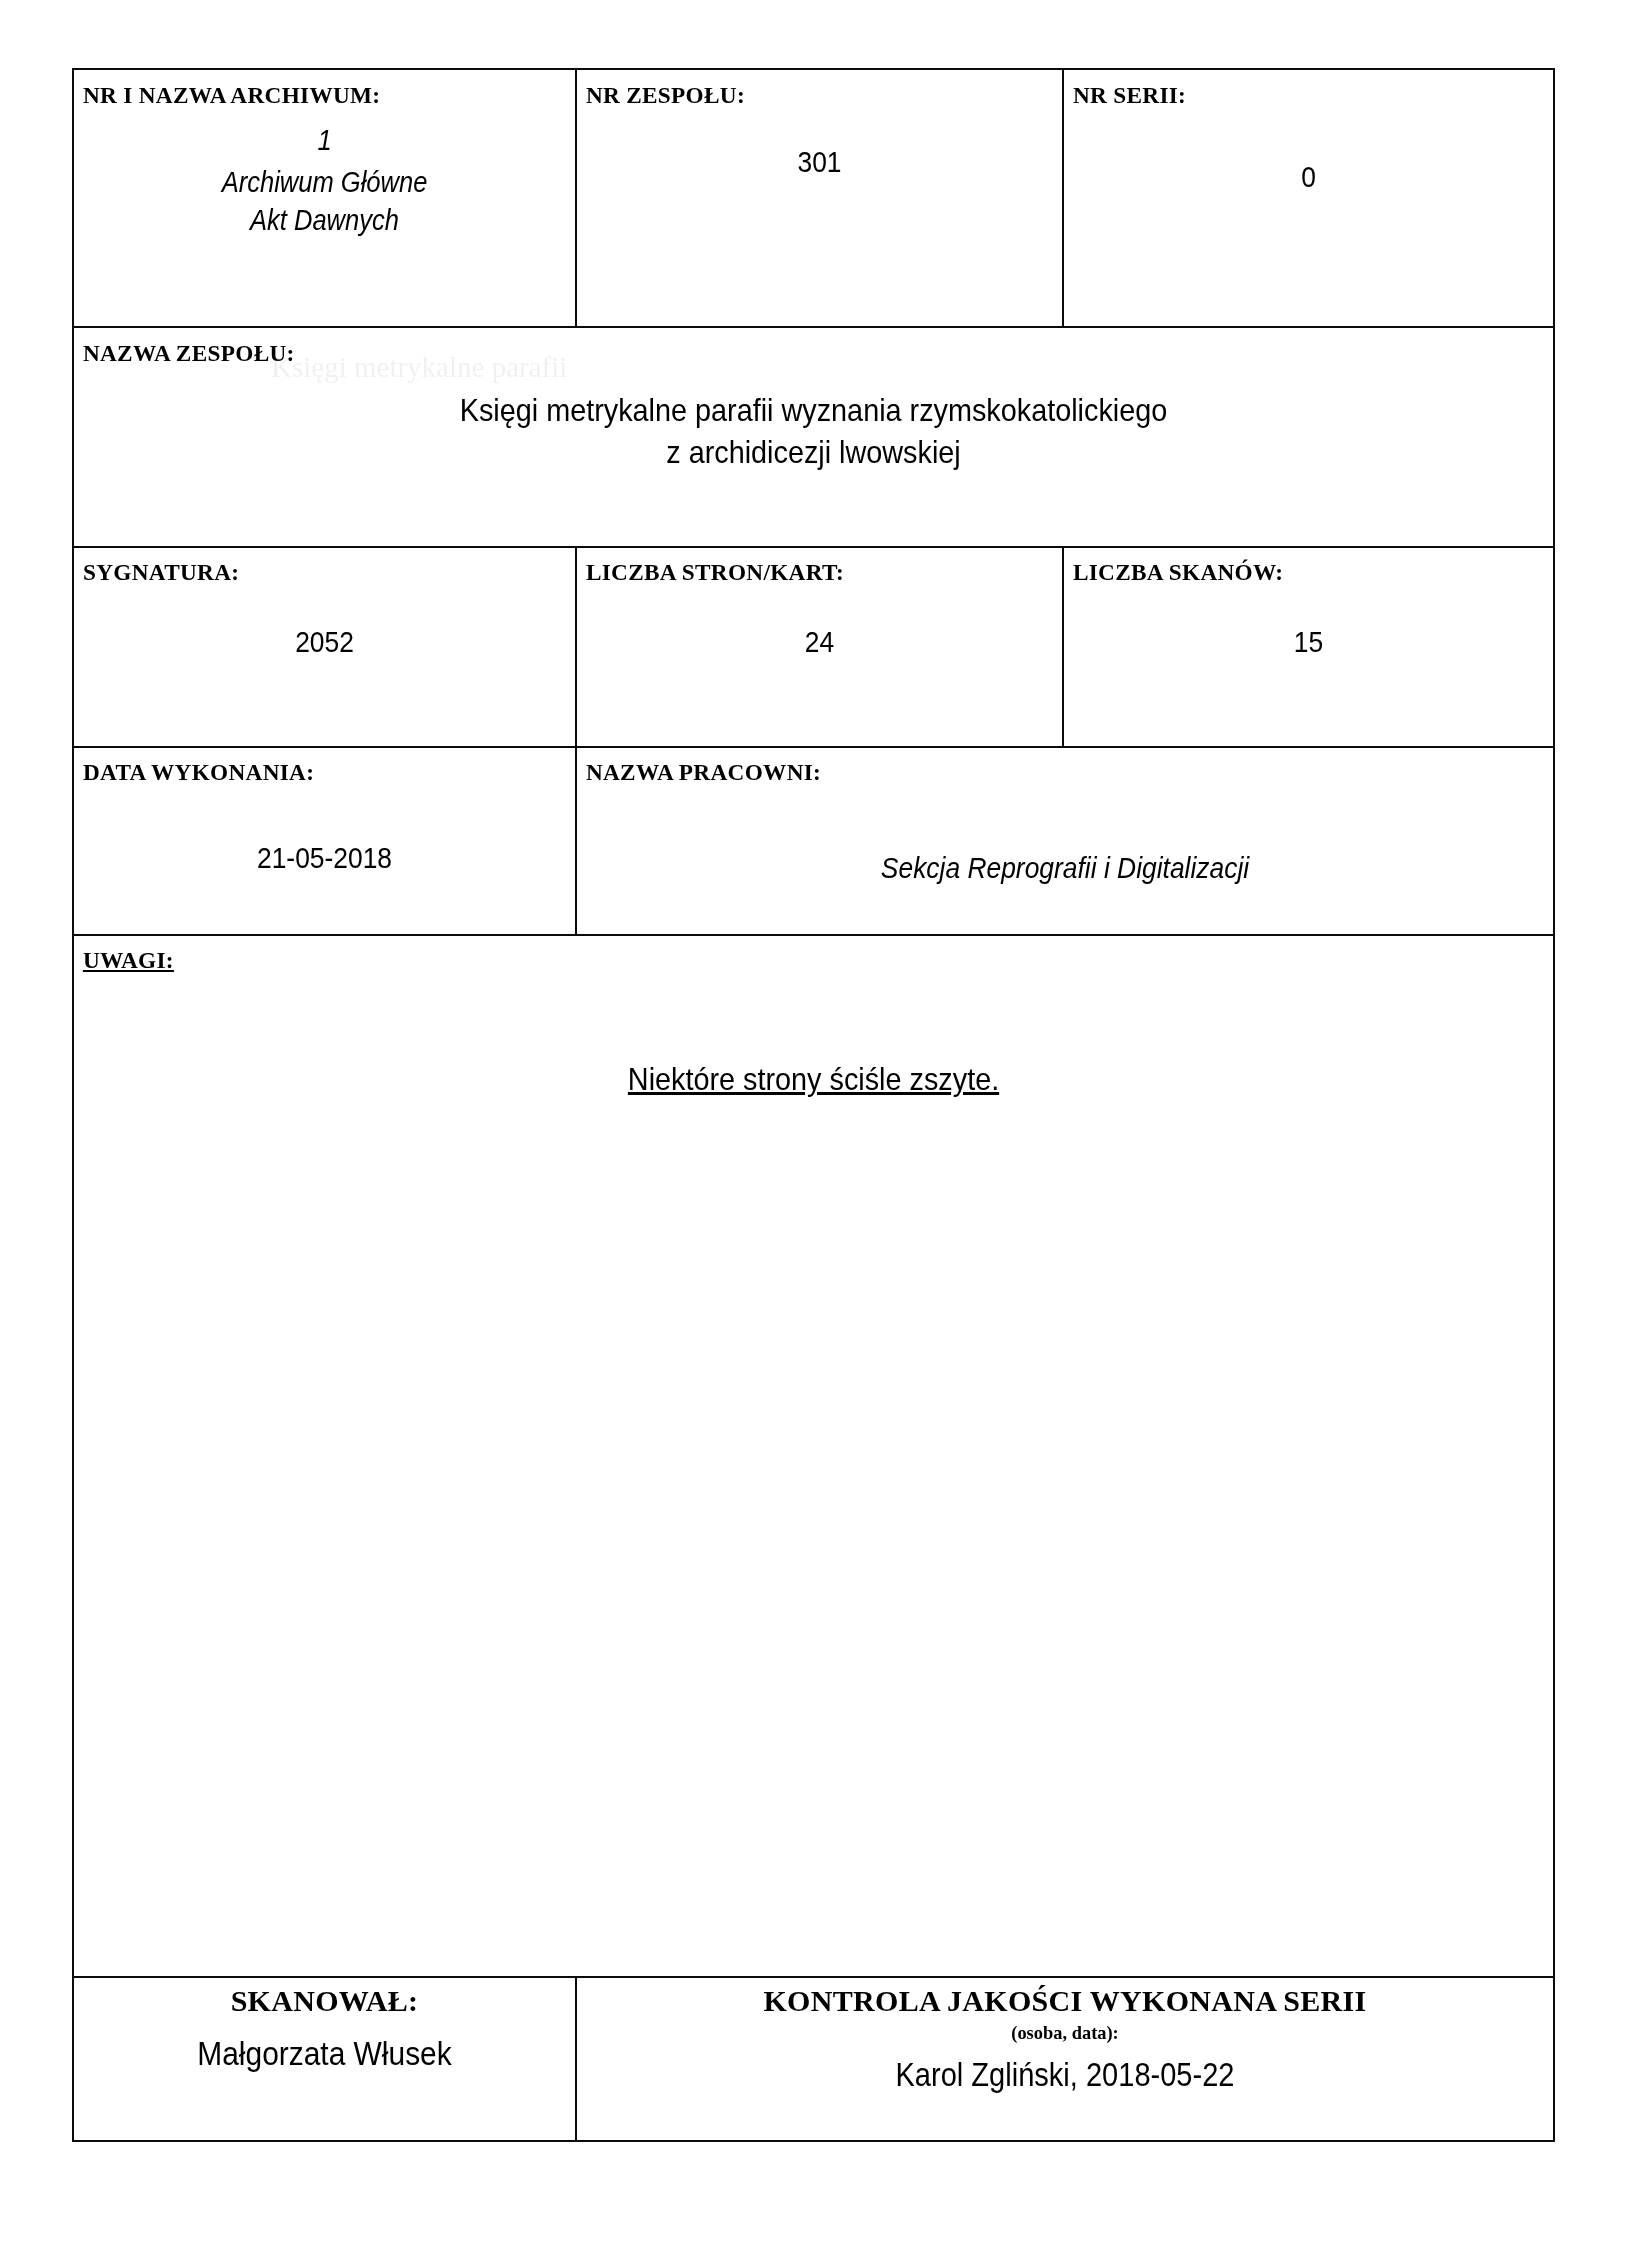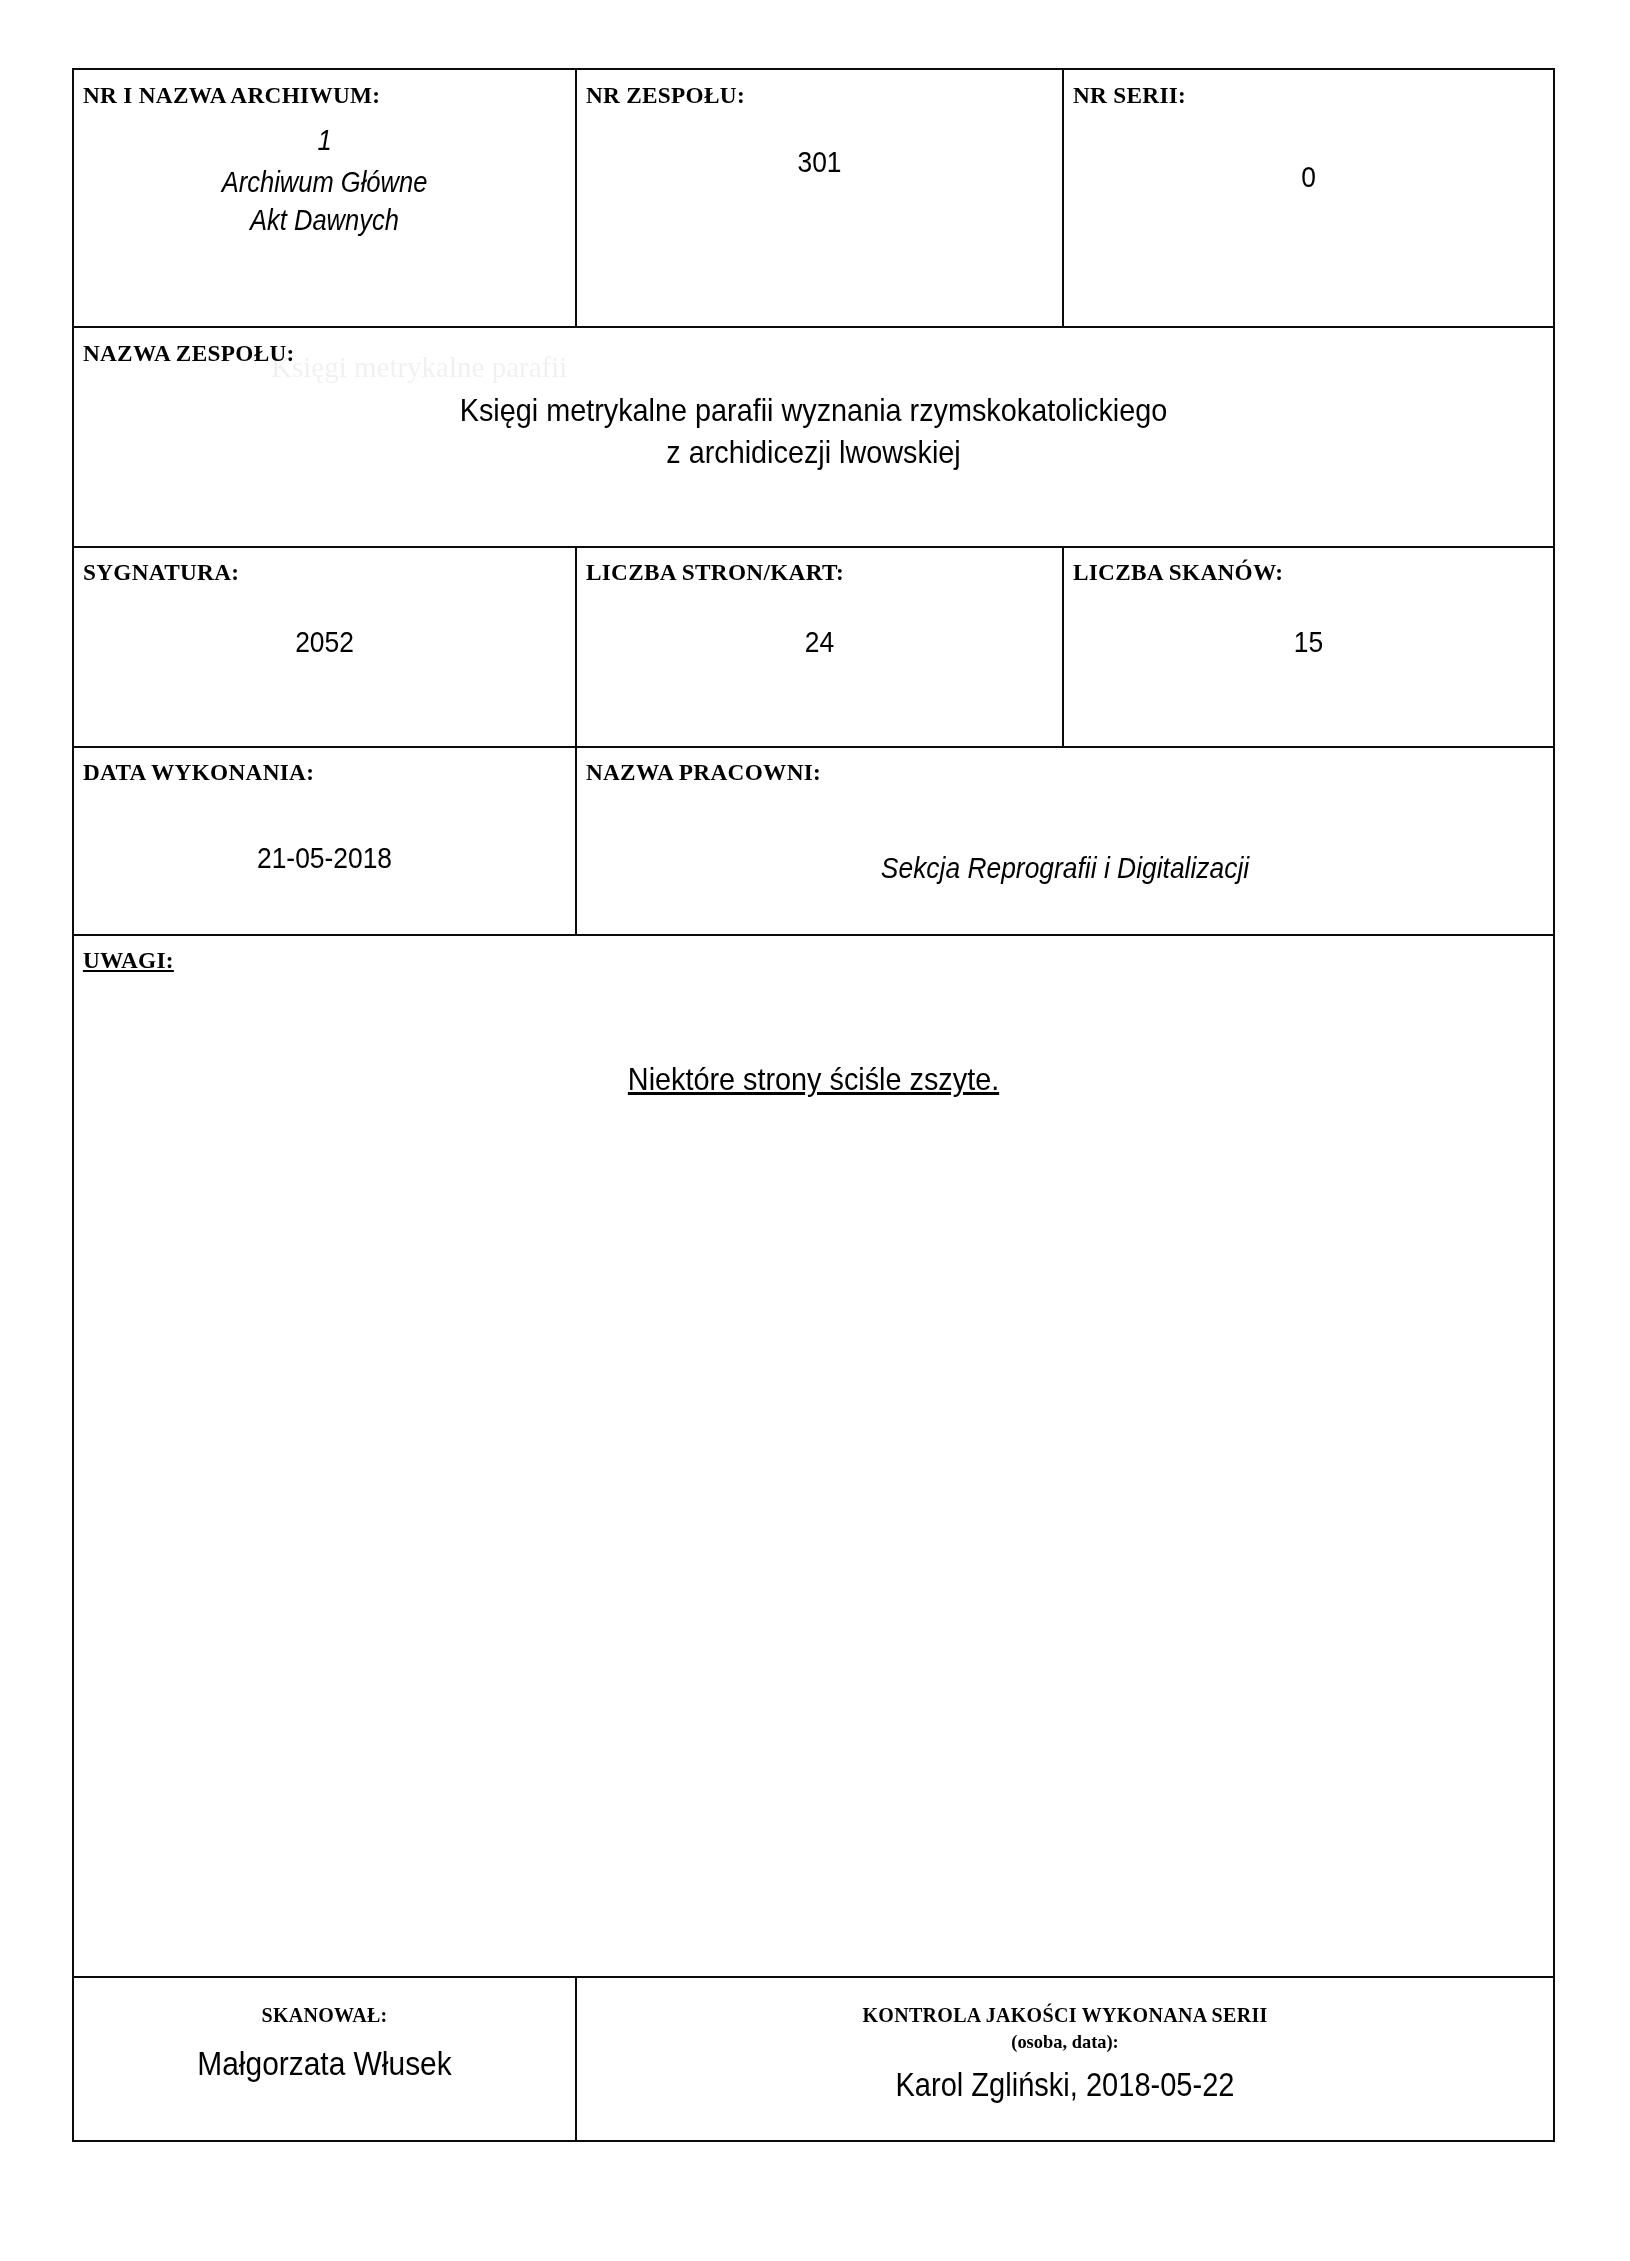--- a/index.html
+++ b/index.html
@@ -129,22 +129,22 @@
   .r5 .value.uwagi {
     margin-top: 85px;
     font-size: 32px;
     text-align: center;
     transform: scaleX(0.90);
   }
 
   
   .r6 { height: 154px; }
   .r6 .label.center {
-    padding-top: 27px;
-    font-size: 20px;
+    padding-top: 7px;
+    font-size: 30px;
   }
   .r6 .sub-label {
     text-align: center;
     font-family: "Liberation Serif", serif;
     font-weight: bold;
     font-size: 19px;
     padding-top: 5.3px;
     transform: scaleX(0.97);
   }
   .r6 .value.skanowal {

